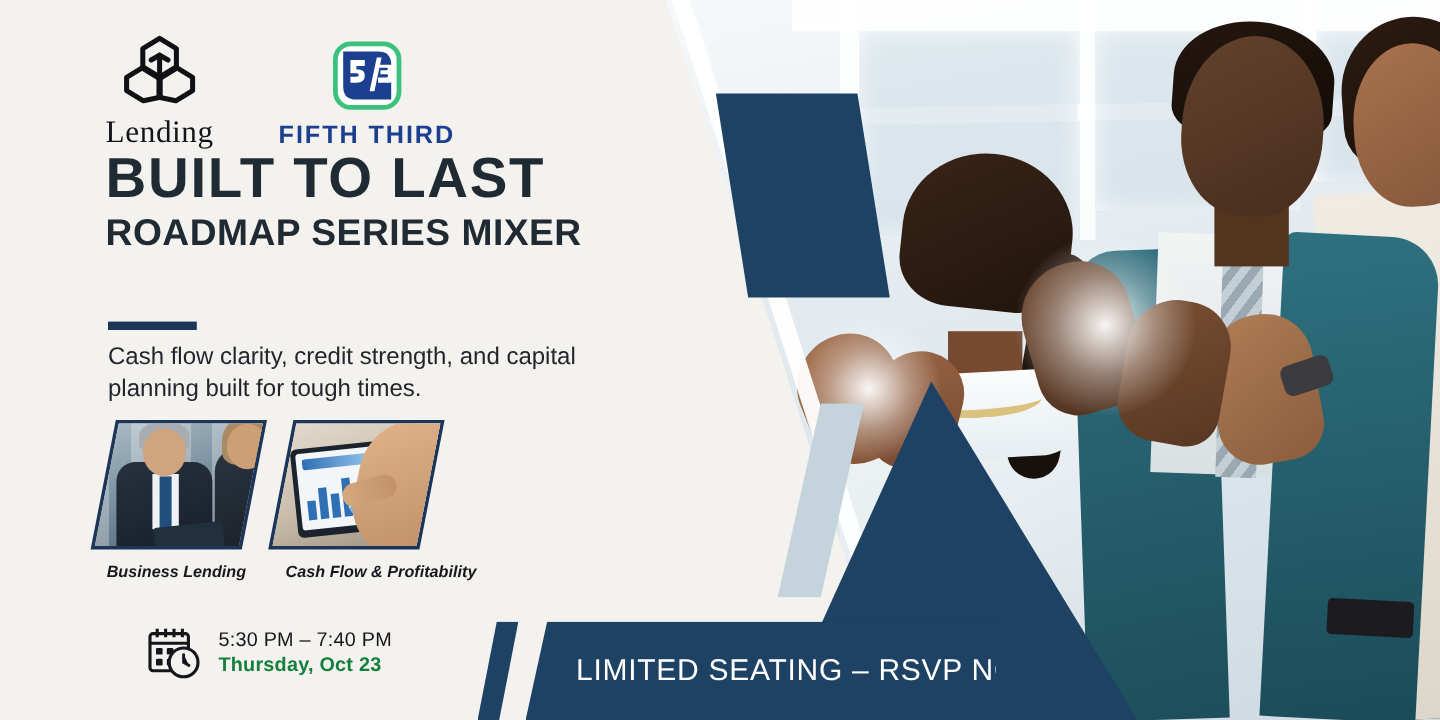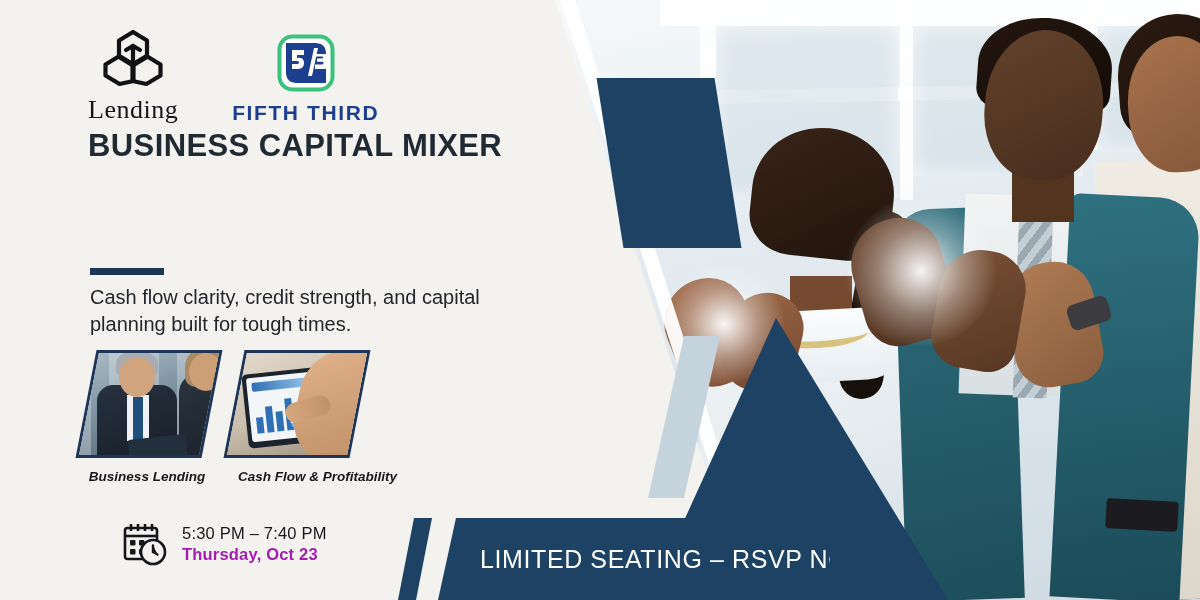--- a/index.html
+++ b/index.html
@@ -372,21 +372,21 @@
   .cap-2 { margin-left:-4px;font-style:italic; }
   .cap-3 { margin-left:4px; }
 
   
   .datetime {
     position:absolute; left:122px; top:521px;
     display:flex; align-items:center; gap:14px;
   }
   .dt-text { line-height:1.28; }
   .dt-time { font-size:16.5px; color:#14161b; letter-spacing:.2px; }
-  .dt-day  { font-size:16.5px; font-weight:bold; color:#a21caf; letter-spacing:.2px; }
+  .dt-day  { font-size:16.5px; font-weight:bold; color:#15803d; letter-spacing:.2px; }
 
   
   .rsvp-slash {
     position:absolute; left:398px; top:518px; width:34px; height:82px;
     background:#1d4263;
     clip-path:polygon(16px 0, 34px 0, 18px 82px, 0 82px);
   }
   .rsvp-bar {
     position:absolute; left:438px; top:518px; width:392px; height:82px;
     background:#1d4263;
@@ -483,21 +483,22 @@
         <path d="M40 23 H50 Q53 23 53 26.5 Q53 29 51 30 Q53 31 53 34 Q53 38 49 38 H40 V33.5 H47
                  Q48.5 33.5 48.5 32 Q48.5 30.8 47 30.8 H42 V27.5 H47 Q48.2 27.5 48.2 26.4
                  Q48.2 25.4 47 25.4 H40 Z" fill="#ffffff" transform="translate(-2,-3)"></path>
       </svg>
       <div class="fifththird-word">FIFTH THIRD</div>
     </div>
 
   </div>
 
   <div class="headline-wrap">
-    <div class="title-sub">BUSINESS CAPITAL MIXER</div>
+    <div class="title-main">BUILT TO LAST</div>
+    <div class="title-sub">ROADMAP SERIES MIXER</div>
   </div>
 
   <div class="rule"></div>
 
   <div class="blurb">Cash flow clarity, credit strength, and capital planning built for tough times.</div>
 
   <div class="cards">
 
 
     <div class="card">

